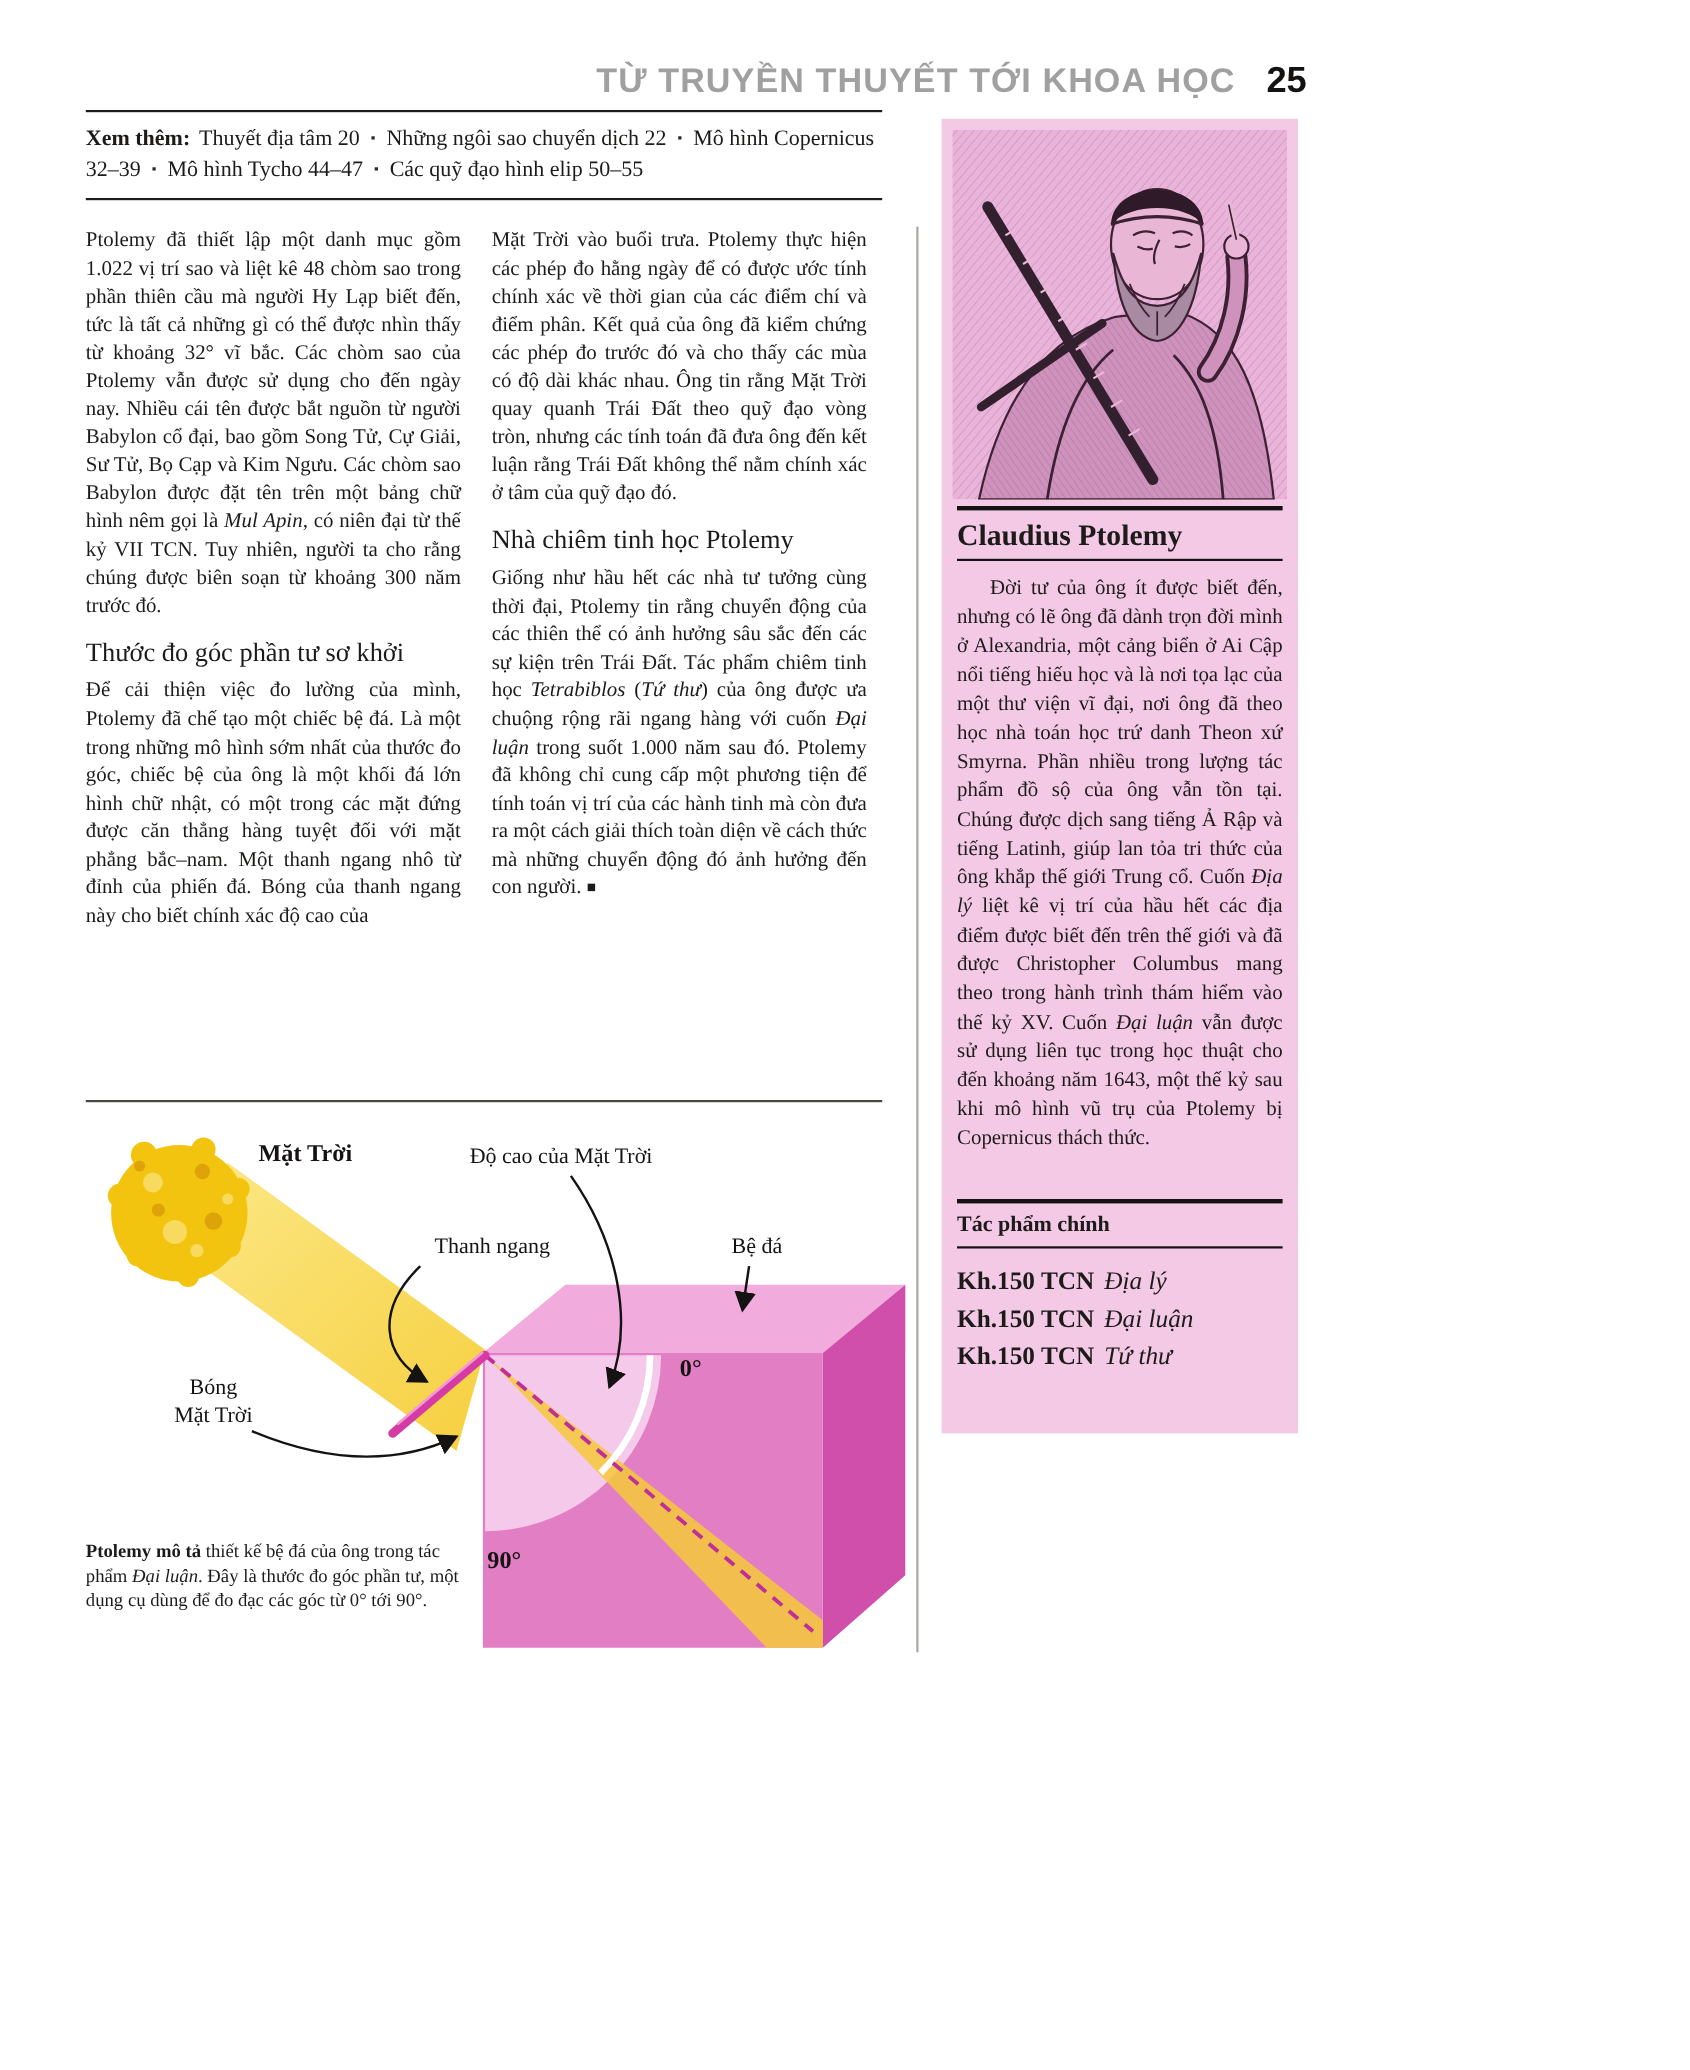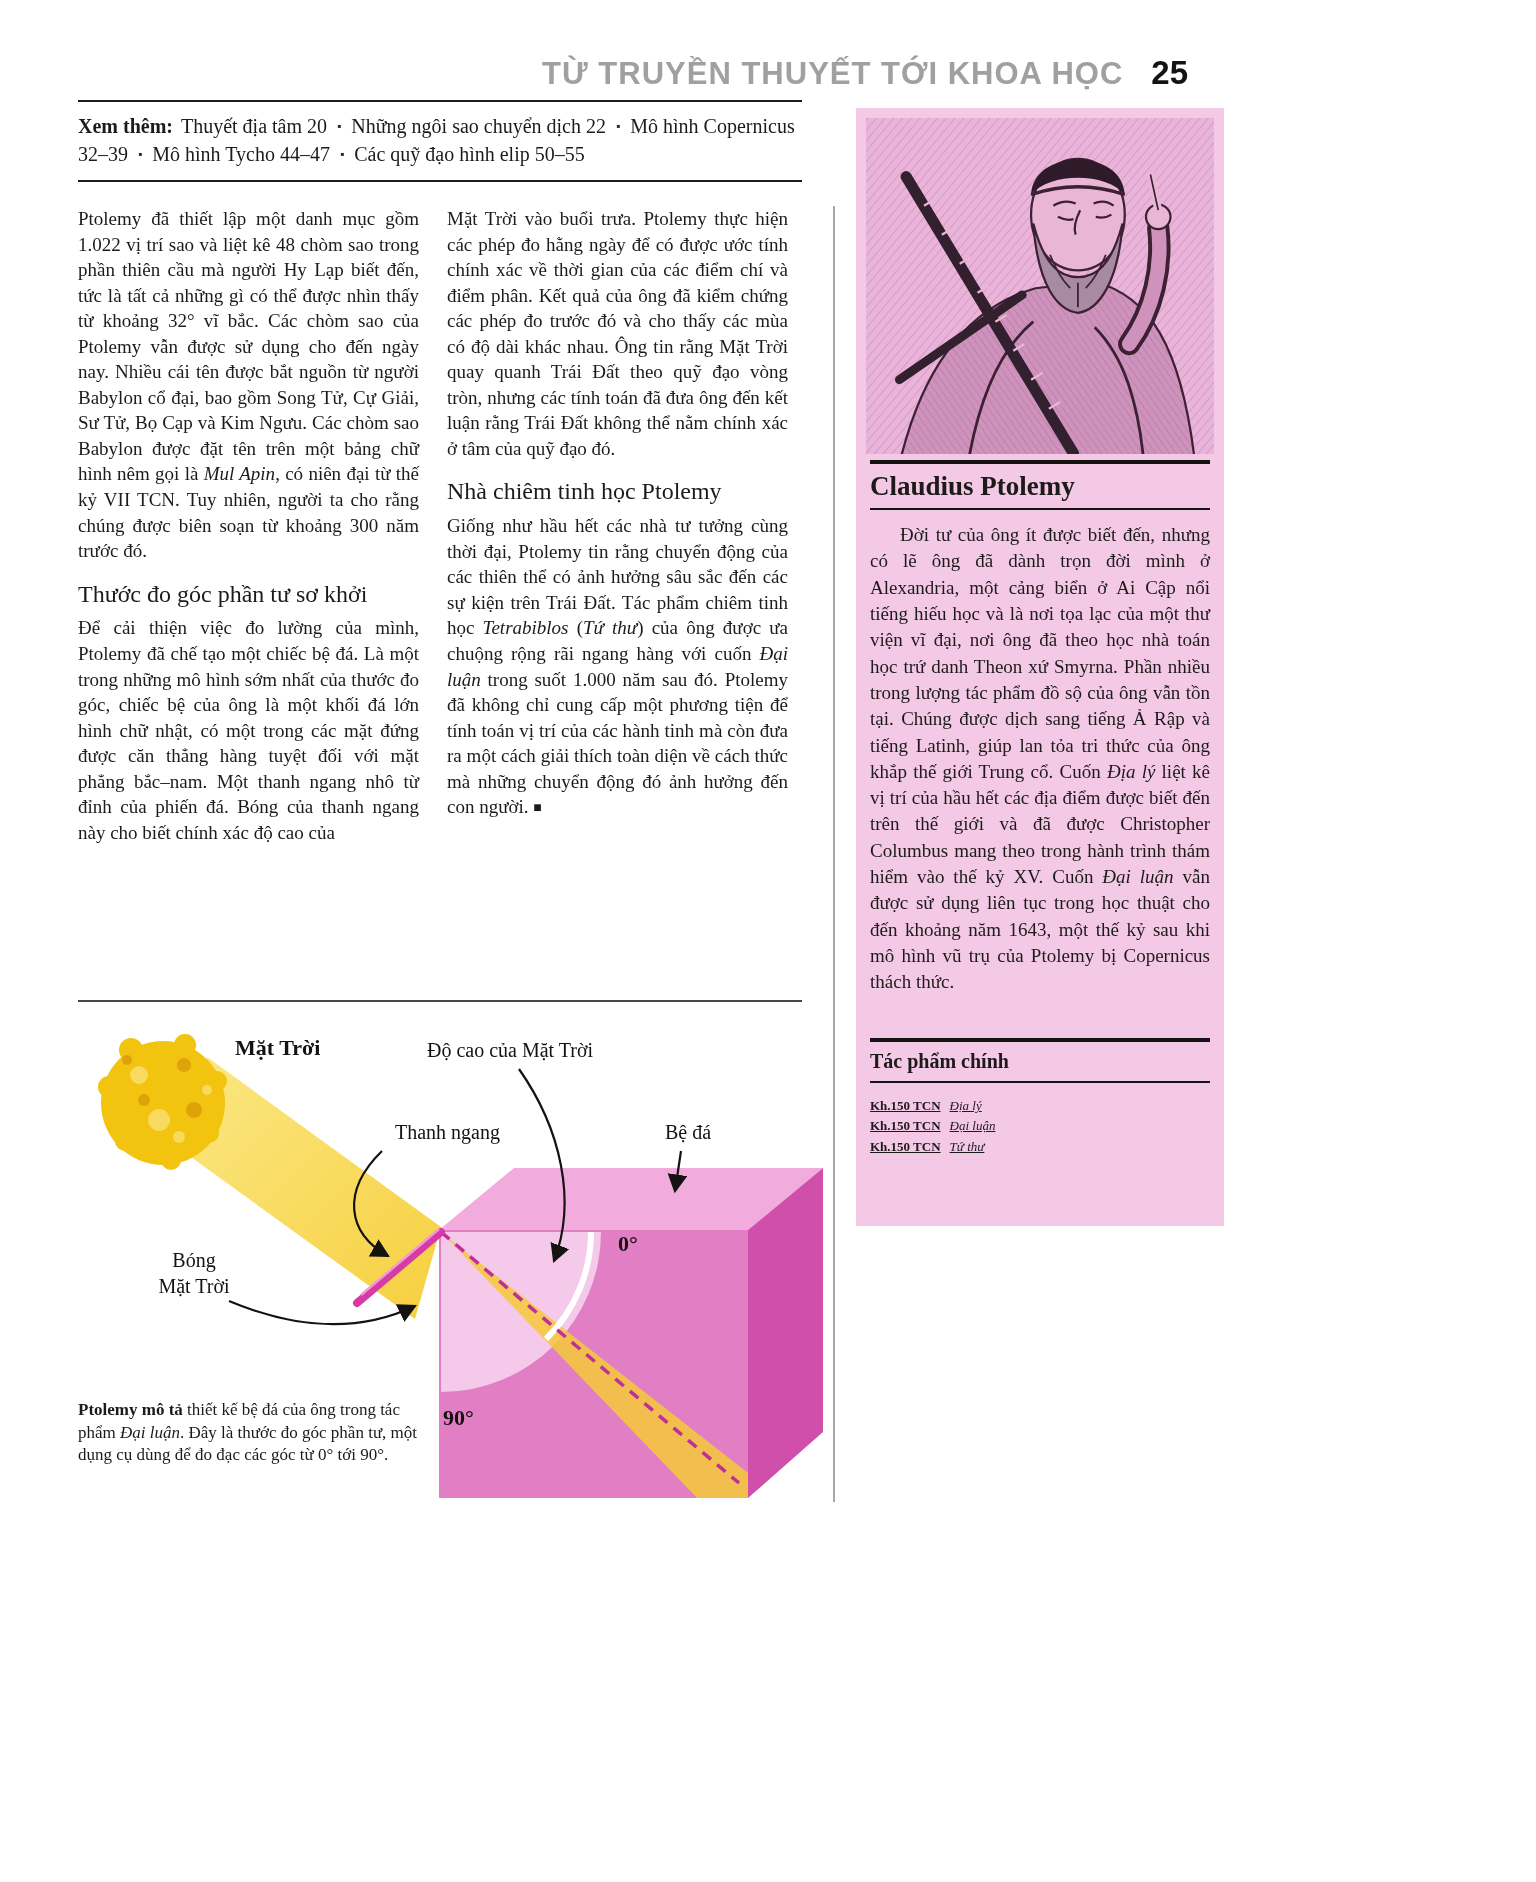--- a/index.html
+++ b/index.html
@@ -41,33 +41,33 @@
   .col p{margin:0;}
   .subhead{font-size:24px;font-weight:normal;line-height:1.2;margin:16px 0 7px 0;text-align:left;}
   .seg-i{font-style:italic;}
   .seg-b{font-weight:bold;}
   .seg-sq{font-size:14px;vertical-align:1px;}
 
   
   .divider{left:833px;top:206px;width:2px;height:1296px;background:#aba5a1;}
 
   
-  .sidebar{left:856px;top:108px;width:368px;background:var(--sidebar_bg);padding-bottom:68px;}
+  .sidebar{left:856px;top:108px;width:324px;background:var(--sidebar_bg);padding-bottom:52px;}
   .portrait{margin:10px 10px 6px 10px;height:336px;}
   .portrait svg{display:block;width:100%;height:100%;}
   .sb-rule-thick{height:4px;background:#151312;margin:4px 14px 0 14px;}
   .sb-name{font-size:27px;font-weight:bold;margin:7px 14px 6px 14px;line-height:1.15;}
   .sb-rule-thin{height:2px;background:#151312;margin:0 14px 12px 14px;}
   .sb-bio{margin:0 14px;font-size:19px;line-height:1.385;text-align:justify;}
   .sb-bio p{margin:0;}
   .sb-bio .indent{text-indent:30px;}
   .works-rule-thick{height:4px;background:#151312;margin:42px 14px 0 14px;}
   .works-head{font-size:20px;font-weight:bold;margin:8px 14px;}
   .works-rule-thin{height:2px;background:#151312;margin:0 14px 14px 14px;}
-  .work-row{margin:3px 14px;font-size:13px;line-height:1.35;text-decoration:underline;}
+  .work-row{margin:3px 14px;font-size:23px;line-height:1.35;}
   .work-date{font-weight:bold;}
   .work-title{font-style:italic;margin-left:9px;}
 
   
   .rule-diagram{top:1000px;left:78px;width:724px;height:2px;background:#4a4643;}
   .diagram{top:1005px;left:89px;width:740px;height:555px;}
   .diagram svg{display:block;width:740px;height:555px;}
   .dlab{font-family:"Liberation Serif","DejaVu Serif",serif;font-size:20px;fill:#151312;}
   .dlab-big{font-size:22px;font-weight:bold;}
 

